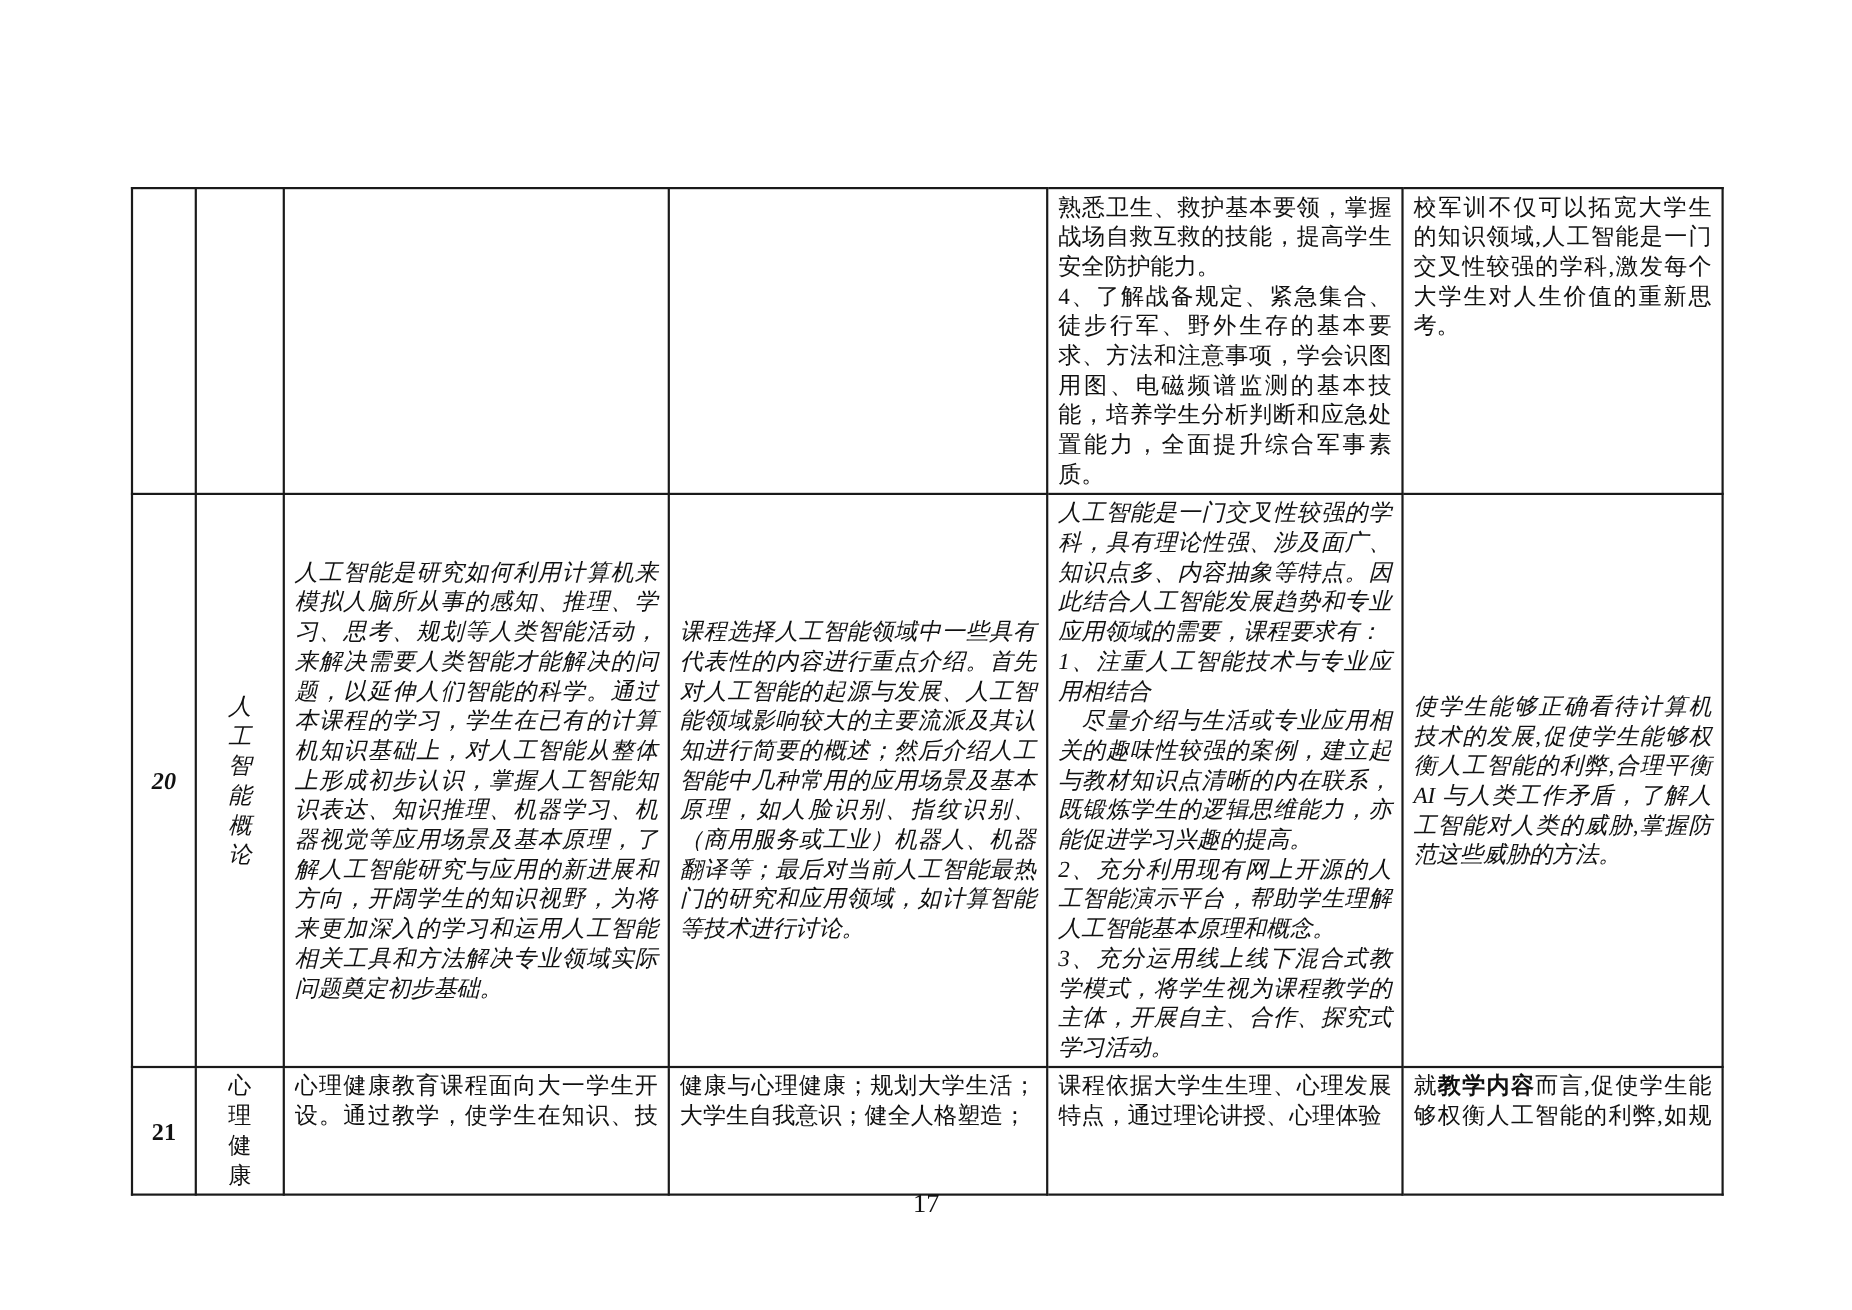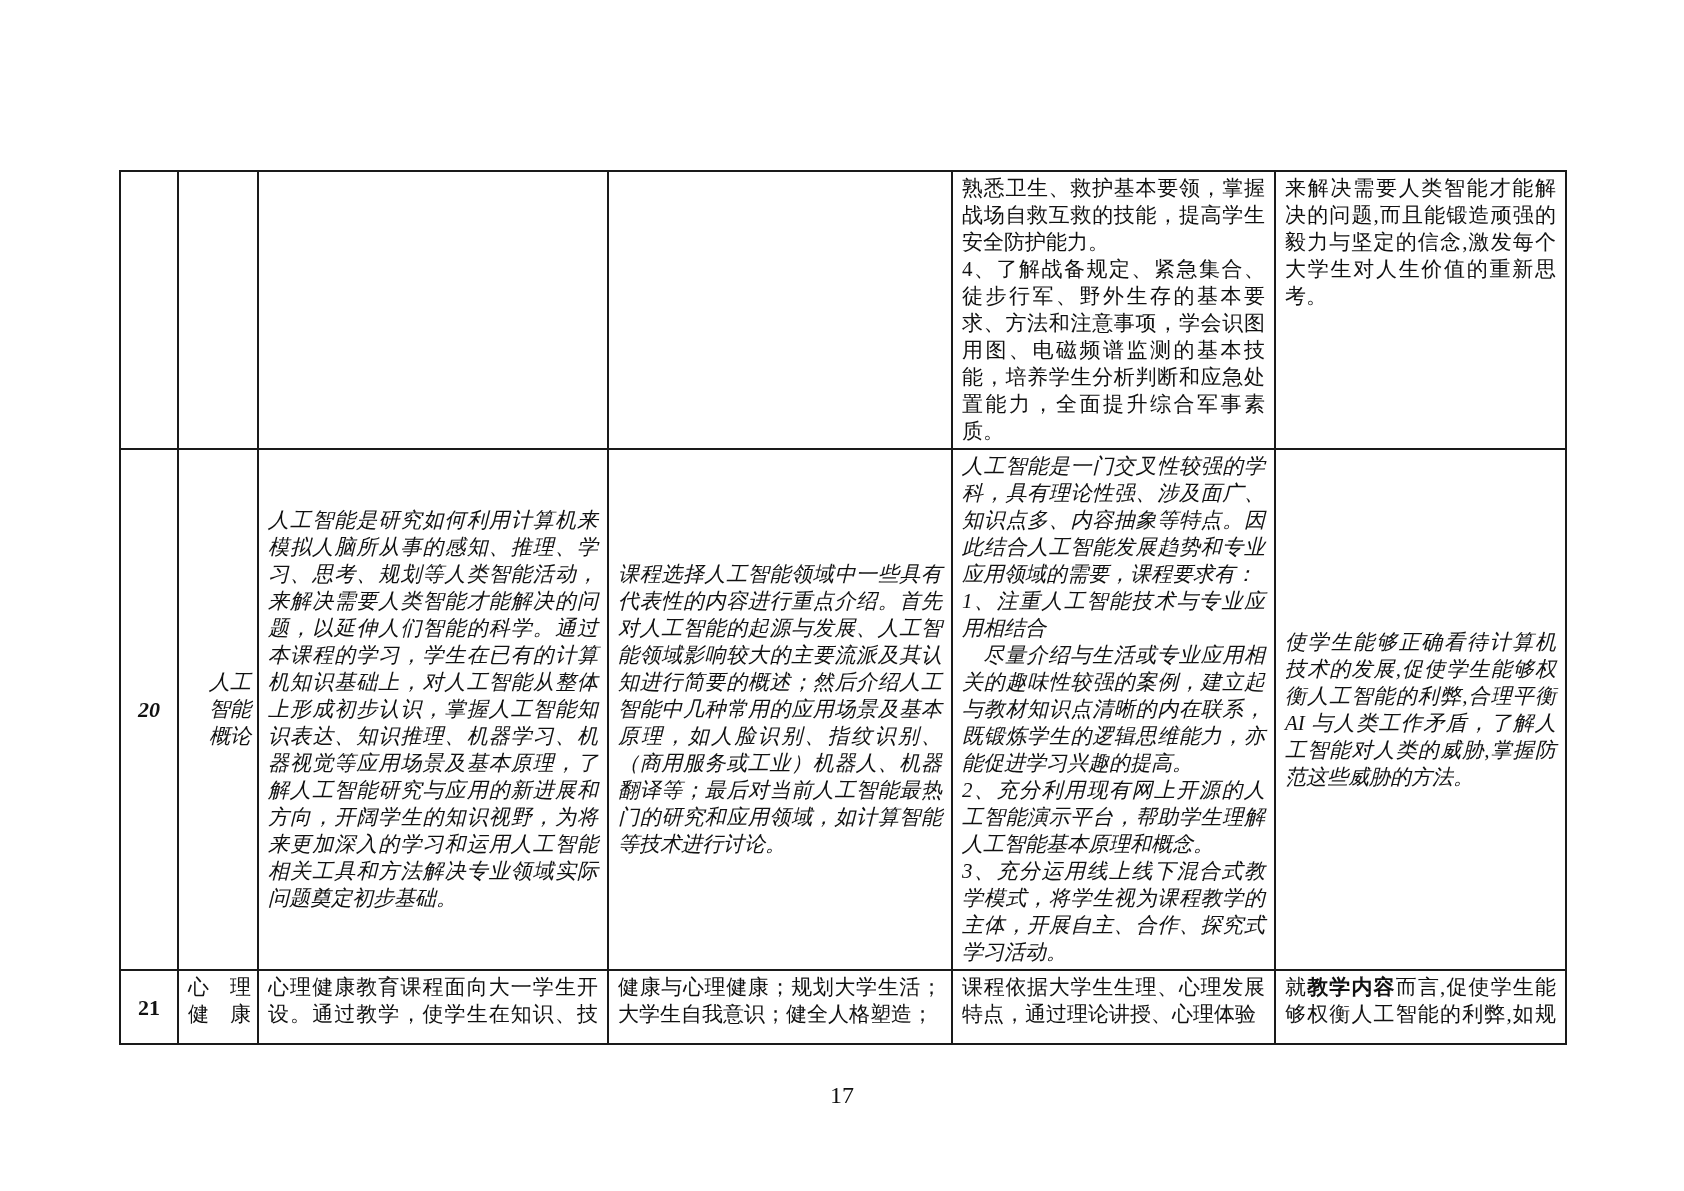--- a/index.html
+++ b/index.html
@@ -42,22 +42,22 @@
   tr.row-21 td{vertical-align:top;height:66px;}
   tr.row-21 td.num-cell{vertical-align:middle;}
 
   td.num-cell{
     text-align:center;
     font-weight:bold;
     font-size:22px;
     padding:0 12px;
   }
   td.name-cell{
-    text-align:right;
-    padding:3px 6px;
+    text-align:center;
+    padding:3px 20px;
     border-radius:16px;
   }
   .name-line{display:block;}
 
   .cell-par{margin:0;}
   .cell-par.indent{text-indent:1em;}
   .clip{overflow:hidden;}
   .clip-2line{height:56px;}
 
   .page-number{
@@ -89,21 +89,21 @@
         <tr class="row-cont">
       <td class="num-cell"></td>
       <td class="name-cell"></td>
       <td></td>
       <td></td>
       <td>
         <p class="cell-par">熟悉卫生、救护基本要领，掌握战场自救互救的技能，提高学生安全防护能力。</p>
         <p class="cell-par">4、了解战备规定、紧急集合、徒步行军、野外生存的基本要求、方法和注意事项，学会识图用图、电磁频谱监测的基本技能，培养学生分析判断和应急处置能力，全面提升综合军事素质。</p>
       </td>
       <td>
-        <p class="cell-par">来解决需要人类智能才能解决的问题,而且能锻造顽强的毅力与坚定的信念,激发每个大学生对人生价值的重新思考。</p>
+        <p class="cell-par">校军训不仅可以拓宽大学生的知识领域,人工智能是一门交叉性较强的学科,激发每个大学生对人生价值的重新思考。</p>
       </td>
     </tr>
 
     <tr class="row-20">
       <td class="num-cell">20</td>
       <td class="name-cell">
         <span class="name-line">人工</span>
         <span class="name-line">智能</span>
         <span class="name-line">概论</span>
       </td>

